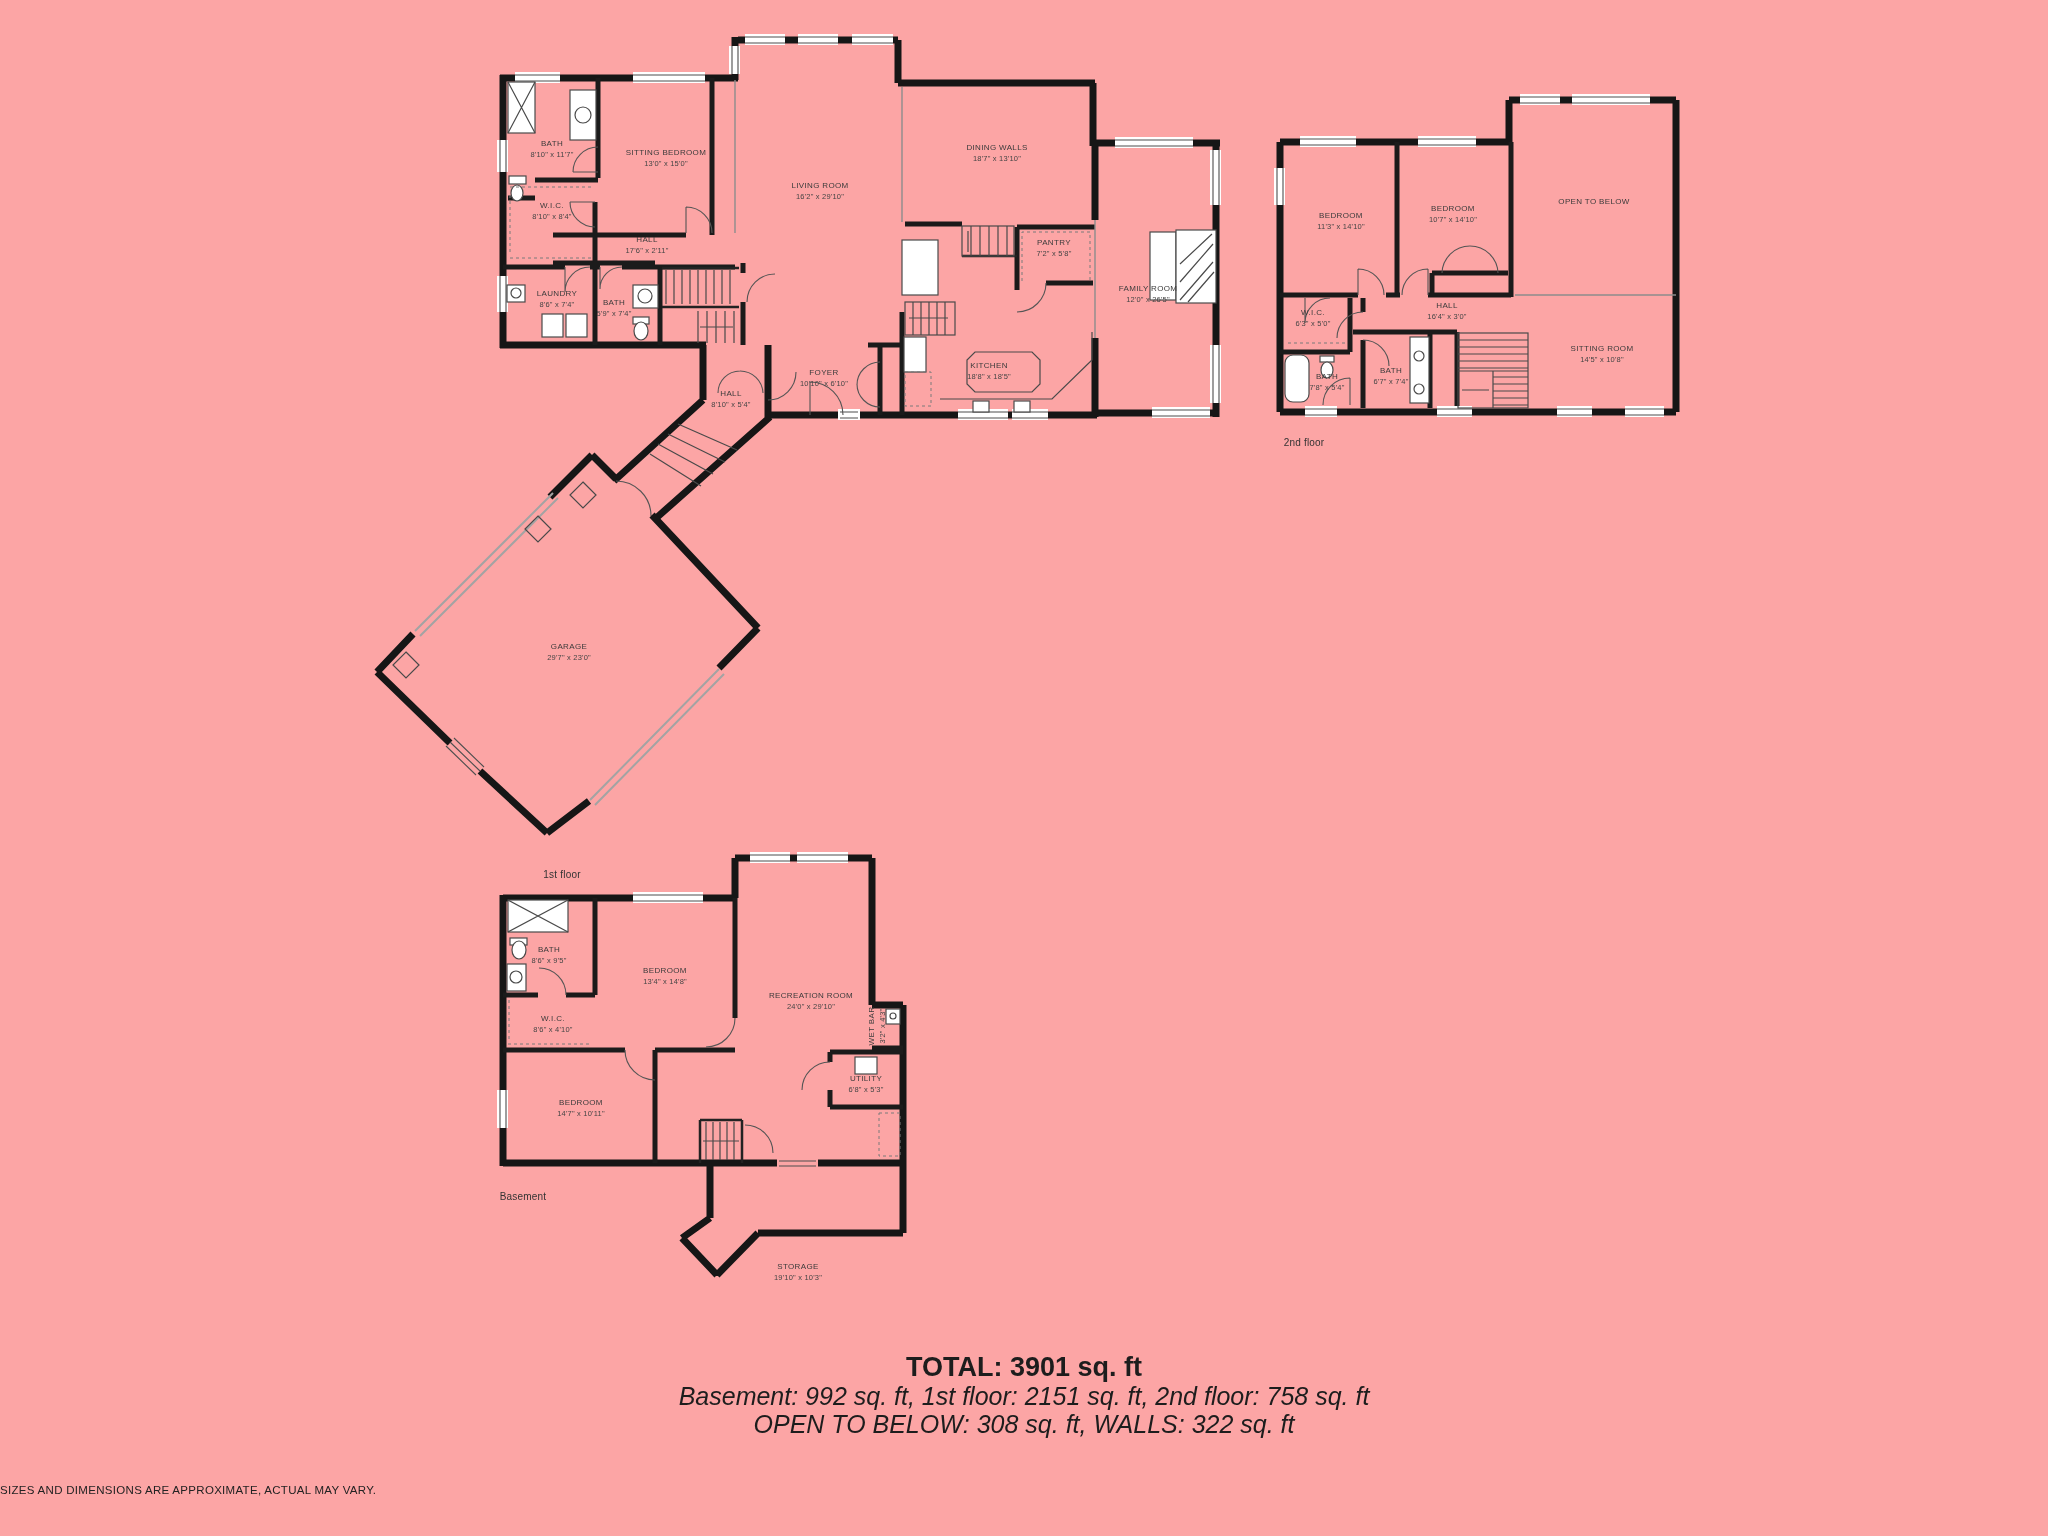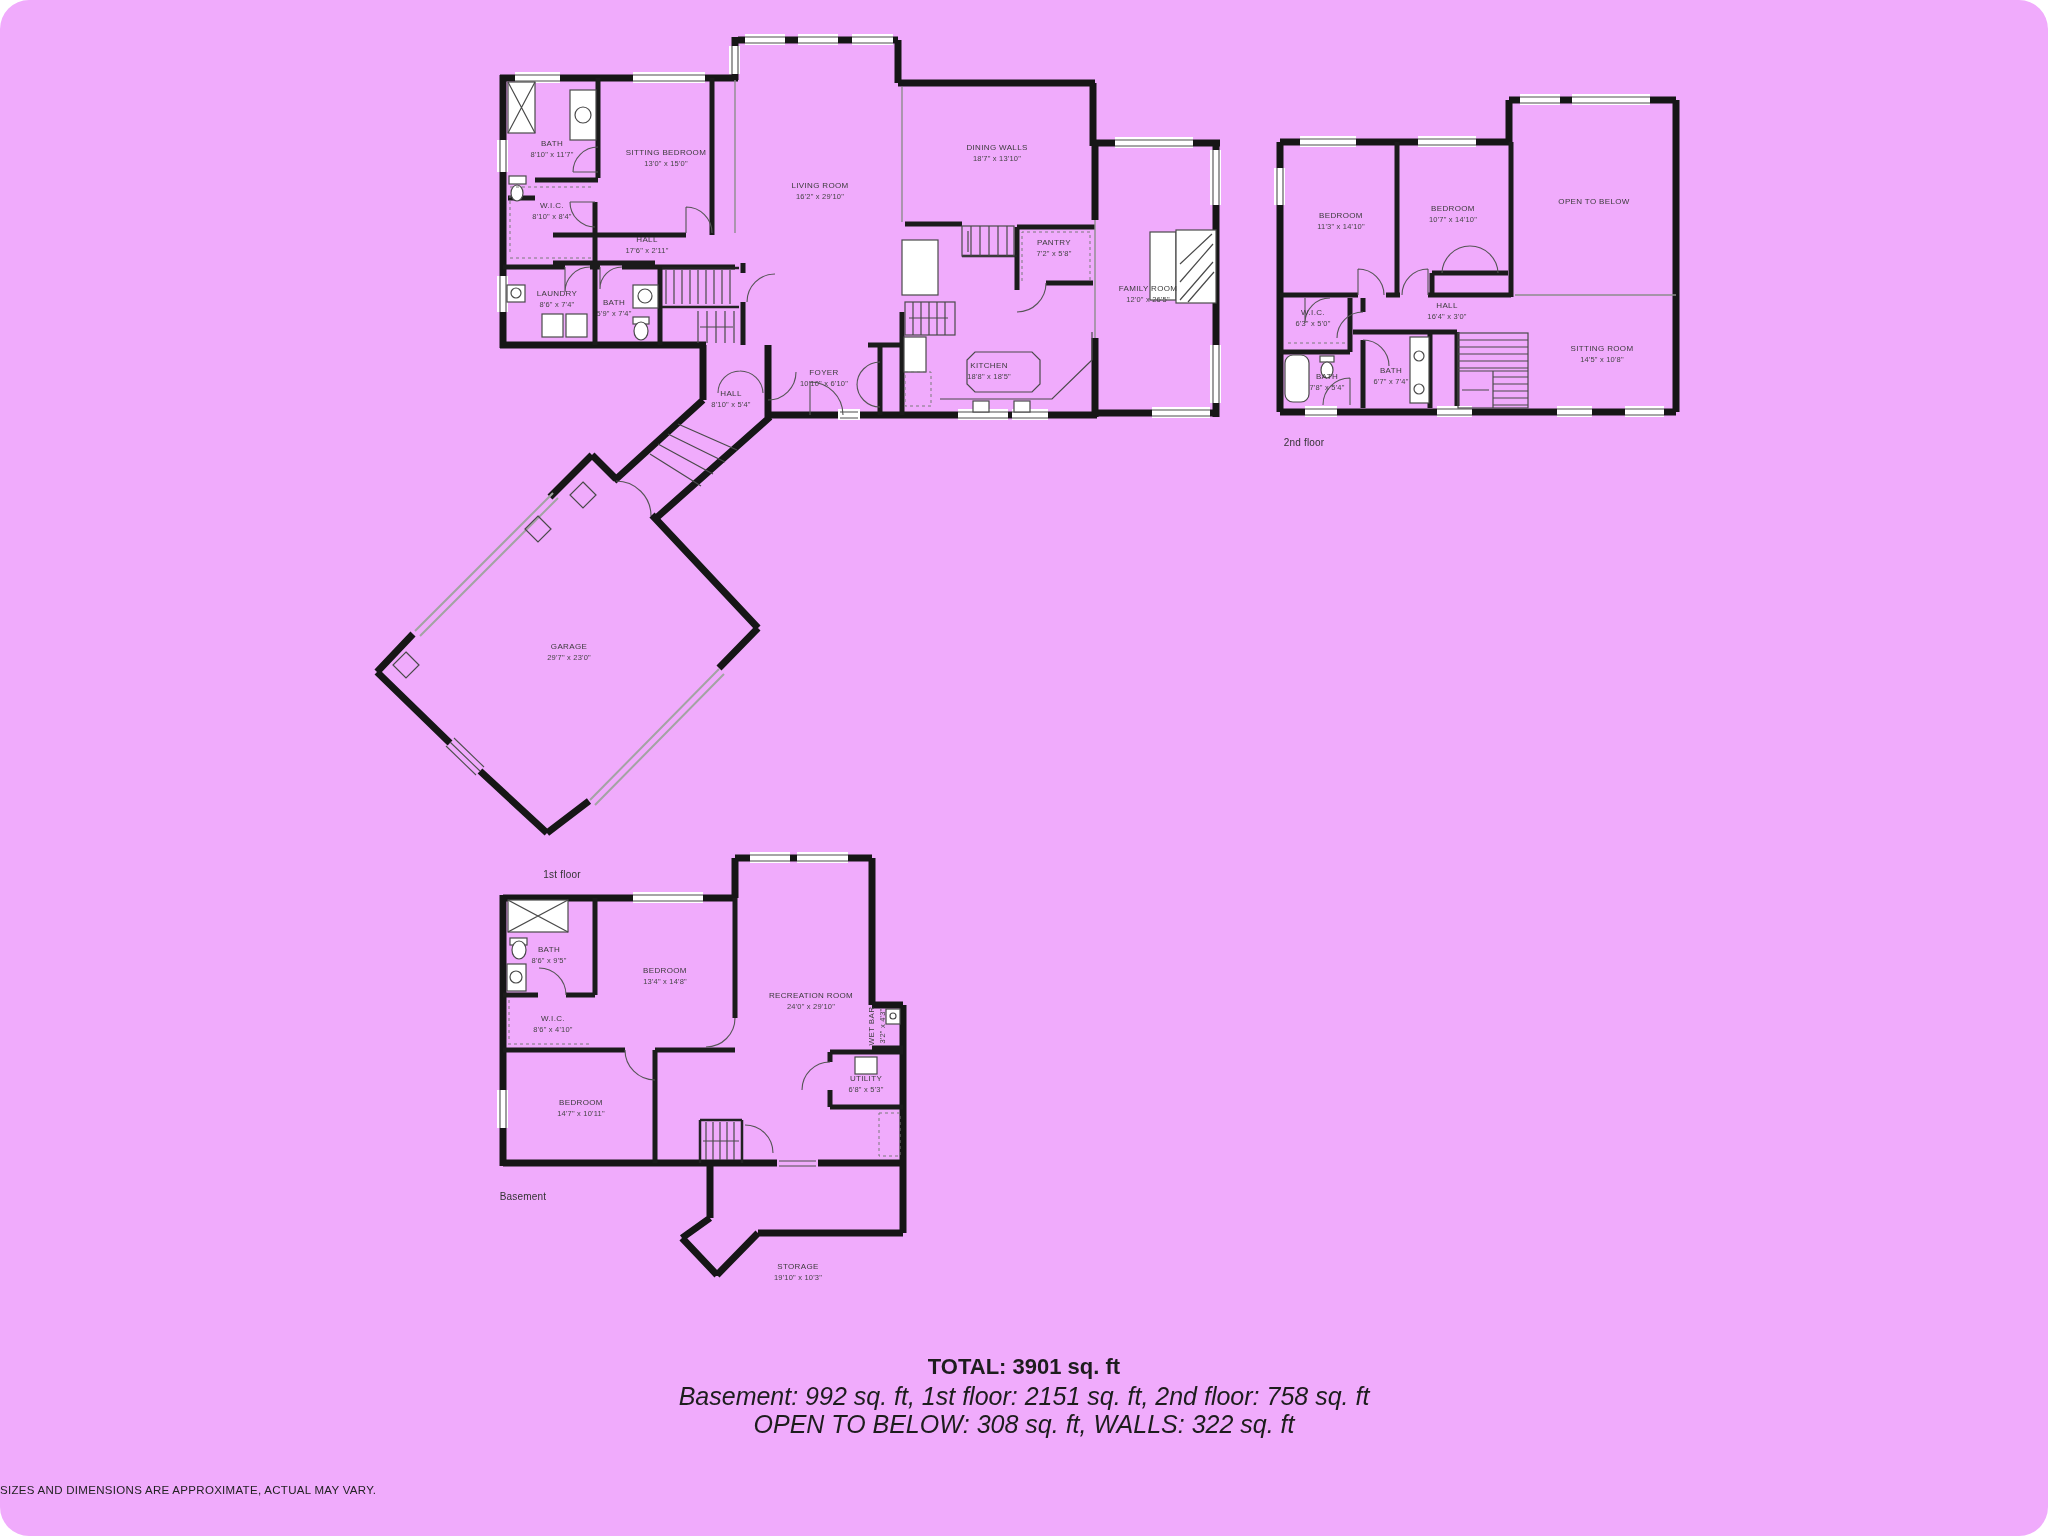--- a/index.html
+++ b/index.html
@@ -1,36 +1,36 @@
 <!DOCTYPE html>
 <html><head>
 <meta charset="utf-8">
 <style>
   html,body{margin:0;padding:0;background:#fff;}
-  #stage{position:relative;width:2048px;height:1536px;background:#f0abfc;overflow:hidden;
-         font-family:"Liberation Sans",sans-serif;border-radius:29px;}
+  #stage{position:relative;width:2048px;height:1536px;background:#fca5a5;overflow:hidden;
+         font-family:"Liberation Sans",sans-serif;}
   #plan-svg{position:absolute;left:0;top:0;}
   .w7{stroke:#161616;stroke-width:7;fill:none;stroke-linecap:butt;}
   .w5{stroke:#1b1b1b;stroke-width:5;fill:none;}
   .w3{stroke:#222;stroke-width:2.5;fill:none;}
   .thin{stroke:#4a4a4a;stroke-width:1.2;fill:none;}
   .fixt{stroke:#4a4a4a;stroke-width:1.2;fill:#fff;}
   .open{stroke:#8d8d8d;stroke-width:1.4;fill:none;}
   .dash{stroke:#7b7b7b;stroke-width:1;fill:none;stroke-dasharray:3 3;}
   .winmask{fill:#fff;stroke:none;}
   .winline{stroke:#4f4f4f;stroke-width:1.1;fill:none;}
   .gray{stroke:#a3a3a3;stroke-width:2;fill:none;}
   .arc{stroke:#555;stroke-width:1.1;fill:none;}
   .room-label{position:absolute;transform:translateX(-50%);text-align:center;color:#3b3b3b;white-space:nowrap;}
   .room-label .nm{display:block;font-size:8px;line-height:10.5px;letter-spacing:.35px;}
   .room-label .dm{display:block;font-size:7.5px;line-height:10px;letter-spacing:.2px;color:#454545;}
   .room-label.vert{transform:translate(-50%,-50%) rotate(-90deg);}
   .floor-caption{position:absolute;transform:translateX(-50%);font-size:10px;color:#333;letter-spacing:.2px;}
   .summary{position:absolute;left:0;right:0;top:1352px;text-align:center;color:#1d1d1d;}
-  .summary .total{font-size:22px;font-weight:bold;line-height:30px;}
+  .summary .total{font-size:27px;font-weight:bold;line-height:30px;}
   .summary .ln{font-size:25px;line-height:28px;font-style:italic;}
   .disclaimer{position:absolute;left:0;right:0;top:1484px;text-align:left;font-size:11.5px;color:#222;letter-spacing:.3px;}
 </style>
 </head>
 <body>
 
 <div id="stage">
 
 <svg id="plan-svg" width="2048" height="1536" viewBox="0 0 2048 1536">
 

